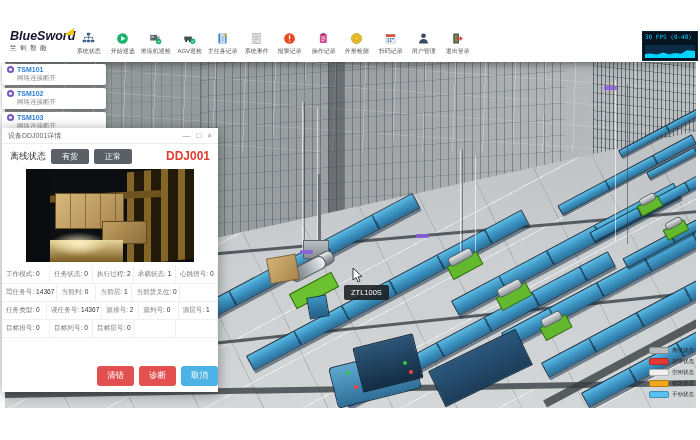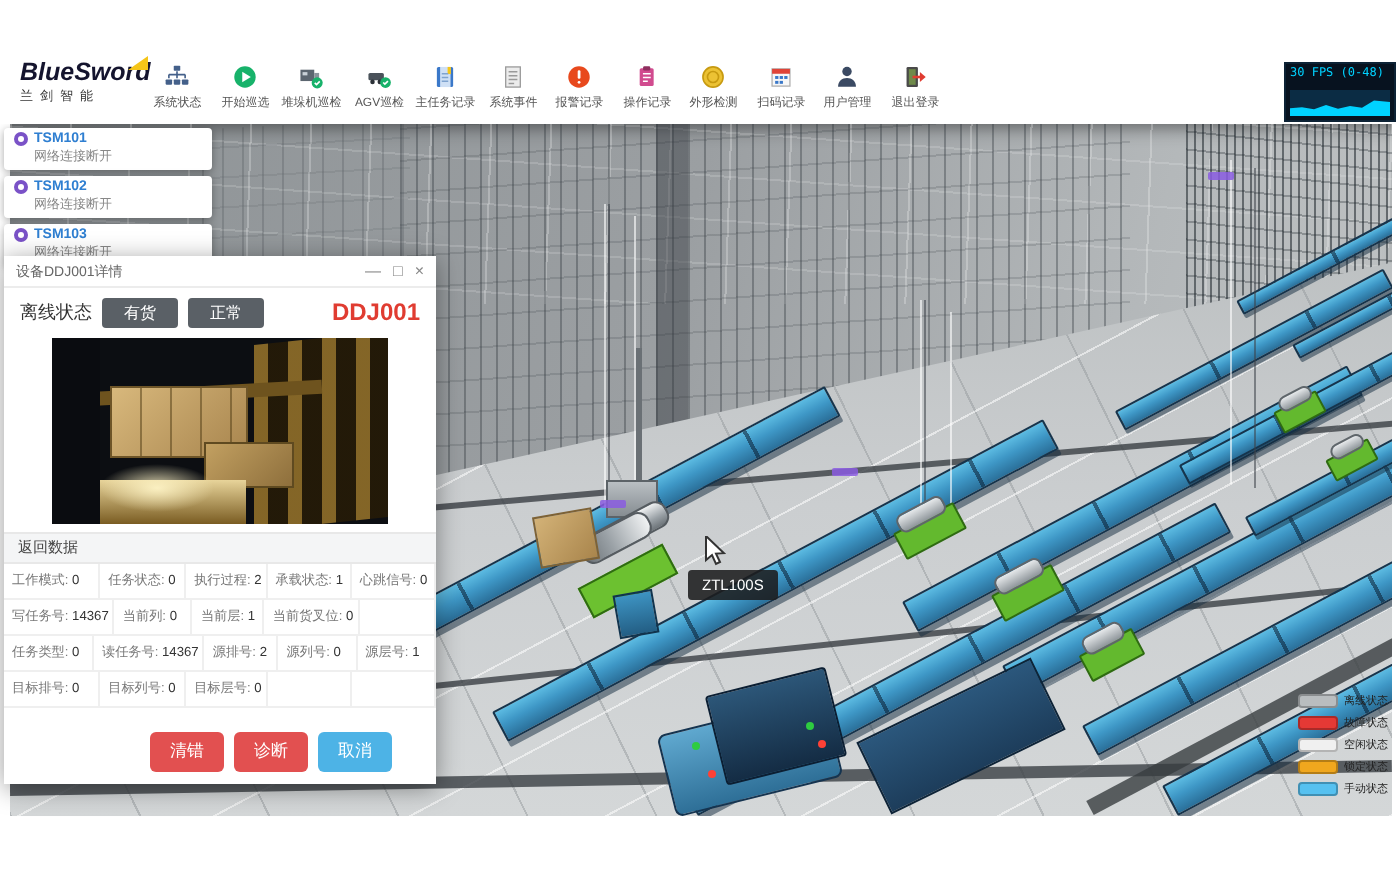--- a/index.html
+++ b/index.html
@@ -115,21 +115,21 @@
   .cam .glow{position:absolute;left:14%;bottom:6%;width:34%;height:26%;border-radius:50%;
     background:radial-gradient(closest-side,rgba(255,245,200,.9),rgba(255,245,200,0));}
   .cam .darkl{position:absolute;left:0;top:0;width:14%;height:100%;background:#0a0c10;}
   .sec-hd{background:#f4f5f6;border-top:1px solid #e8e8e8;border-bottom:1px solid #e8e8e8;
     font-size:7.5px;color:#444;padding:2px 7px;}
   .cells{display:grid;grid-template-columns:1.12fr 1fr .92fr .98fr .98fr;}
   .kv{border-bottom:1px solid #efefef;border-right:1px solid #efefef;padding:4px 2px 4px 4px;
     font-size:6.6px;white-space:nowrap;overflow:visible;}
   .kv .k{color:#777;} .kv .k:after{content:": ";}
   .kv .v{color:#333;}
-  .btns{margin-top:auto;display:flex;justify-content:flex-end;gap:5px;padding:6px 22px;}
+  .btns{margin-top:auto;display:flex;justify-content:flex-end;gap:5px;padding:6px 0;}
   .btn{border:none;color:#fff;font-size:8.5px;padding:4px 10px;border-radius:3px;cursor:pointer;
     font-family:"Liberation Sans",sans-serif;}
   .btn.danger{background:#e25050;}
   .btn.info{background:#4db3e6;}
 </style>
 </head>
 <body>
 
 <div id="app">
 
@@ -393,21 +393,20 @@
     <div class="cam">
       <div class="rackr"></div>
       <div class="beam"></div>
       <div class="box1"></div>
       <div class="box2"></div>
       <div class="plat"></div>
       <div class="glow"></div>
       <div class="darkl"></div>
     </div>
 
-    <div class="sec-hd">返回数据</div>
     <div class="cells">
       <div class="kv"><span class="k">工作模式</span><span class="v">0</span></div>
       <div class="kv"><span class="k">任务状态</span><span class="v">0</span></div>
       <div class="kv"><span class="k">执行过程</span><span class="v">2</span></div>
       <div class="kv"><span class="k">承载状态</span><span class="v">1</span></div>
       <div class="kv"><span class="k">心跳信号</span><span class="v">0</span></div>
     </div>
     <div class="cells">
       <div class="kv"><span class="k">写任务号</span><span class="v">14367</span></div>
       <div class="kv"><span class="k">当前列</span><span class="v">0</span></div>

